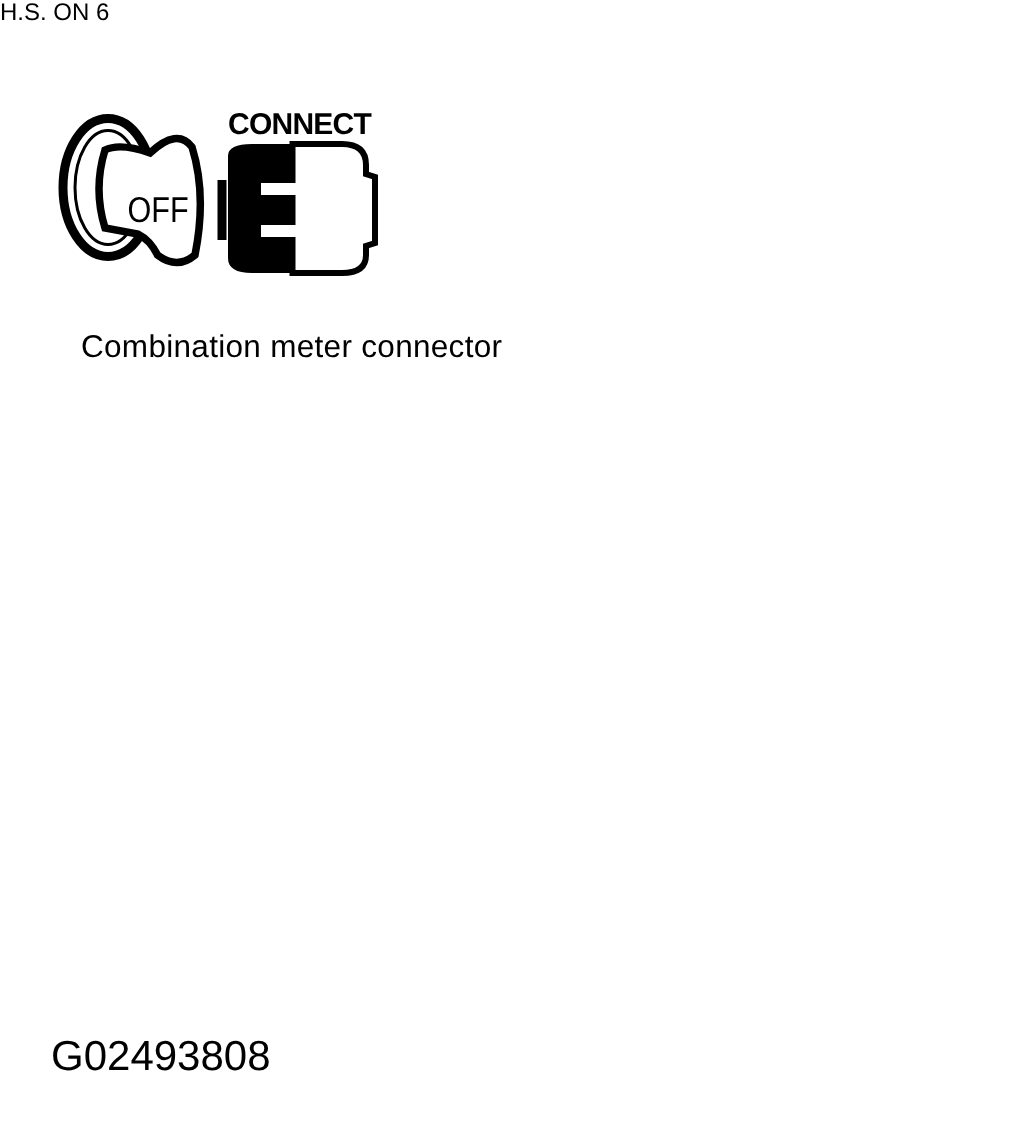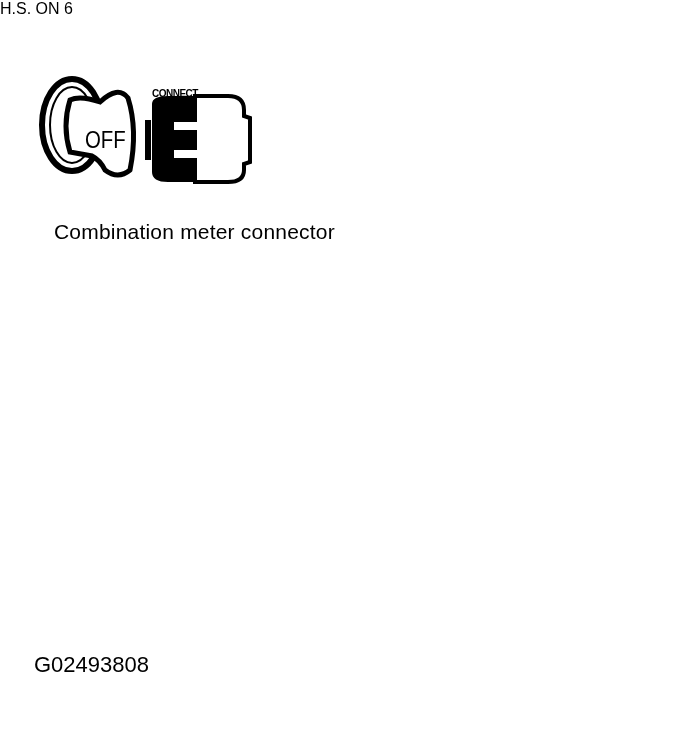--- a/index.html
+++ b/index.html
@@ -1,20 +1,20 @@
 <!DOCTYPE html>
 <html><head>
 <meta charset="utf-8">
 <style>
   html,body{margin:0;padding:0;background:#ffffff;}
   body{width:684px;height:752px;position:relative;overflow:hidden;font-family:"Liberation Sans",sans-serif;color:#000;}
   #diagram{position:absolute;left:0;top:0;width:684px;height:752px;}
   .title{position:absolute;left:54px;top:220px;font-size:21px;letter-spacing:0.2px;white-space:nowrap;}
-  .code{position:absolute;left:34px;top:652px;font-size:22px;white-space:nowrap;}
-  .connect-label{position:absolute;left:152px;top:72px;font-size:10px;font-weight:bold;letter-spacing:-0.5px;white-space:nowrap;margin-top:16px;}
+  .code{position:absolute;left:34px;top:688px;font-size:28px;white-space:nowrap;}
+  .connect-label{position:absolute;left:152px;top:72px;font-size:20px;font-weight:bold;letter-spacing:-0.5px;white-space:nowrap;}
   svg text{font-family:"Liberation Sans",sans-serif;}
 </style>
 </head>
 <body>
 
 
 
 <svg id="diagram" width="684" height="752" viewBox="0 0 684 752" xmlns="http://www.w3.org/2000/svg">
 
   <g fill="none" stroke="#000" stroke-width="5">

